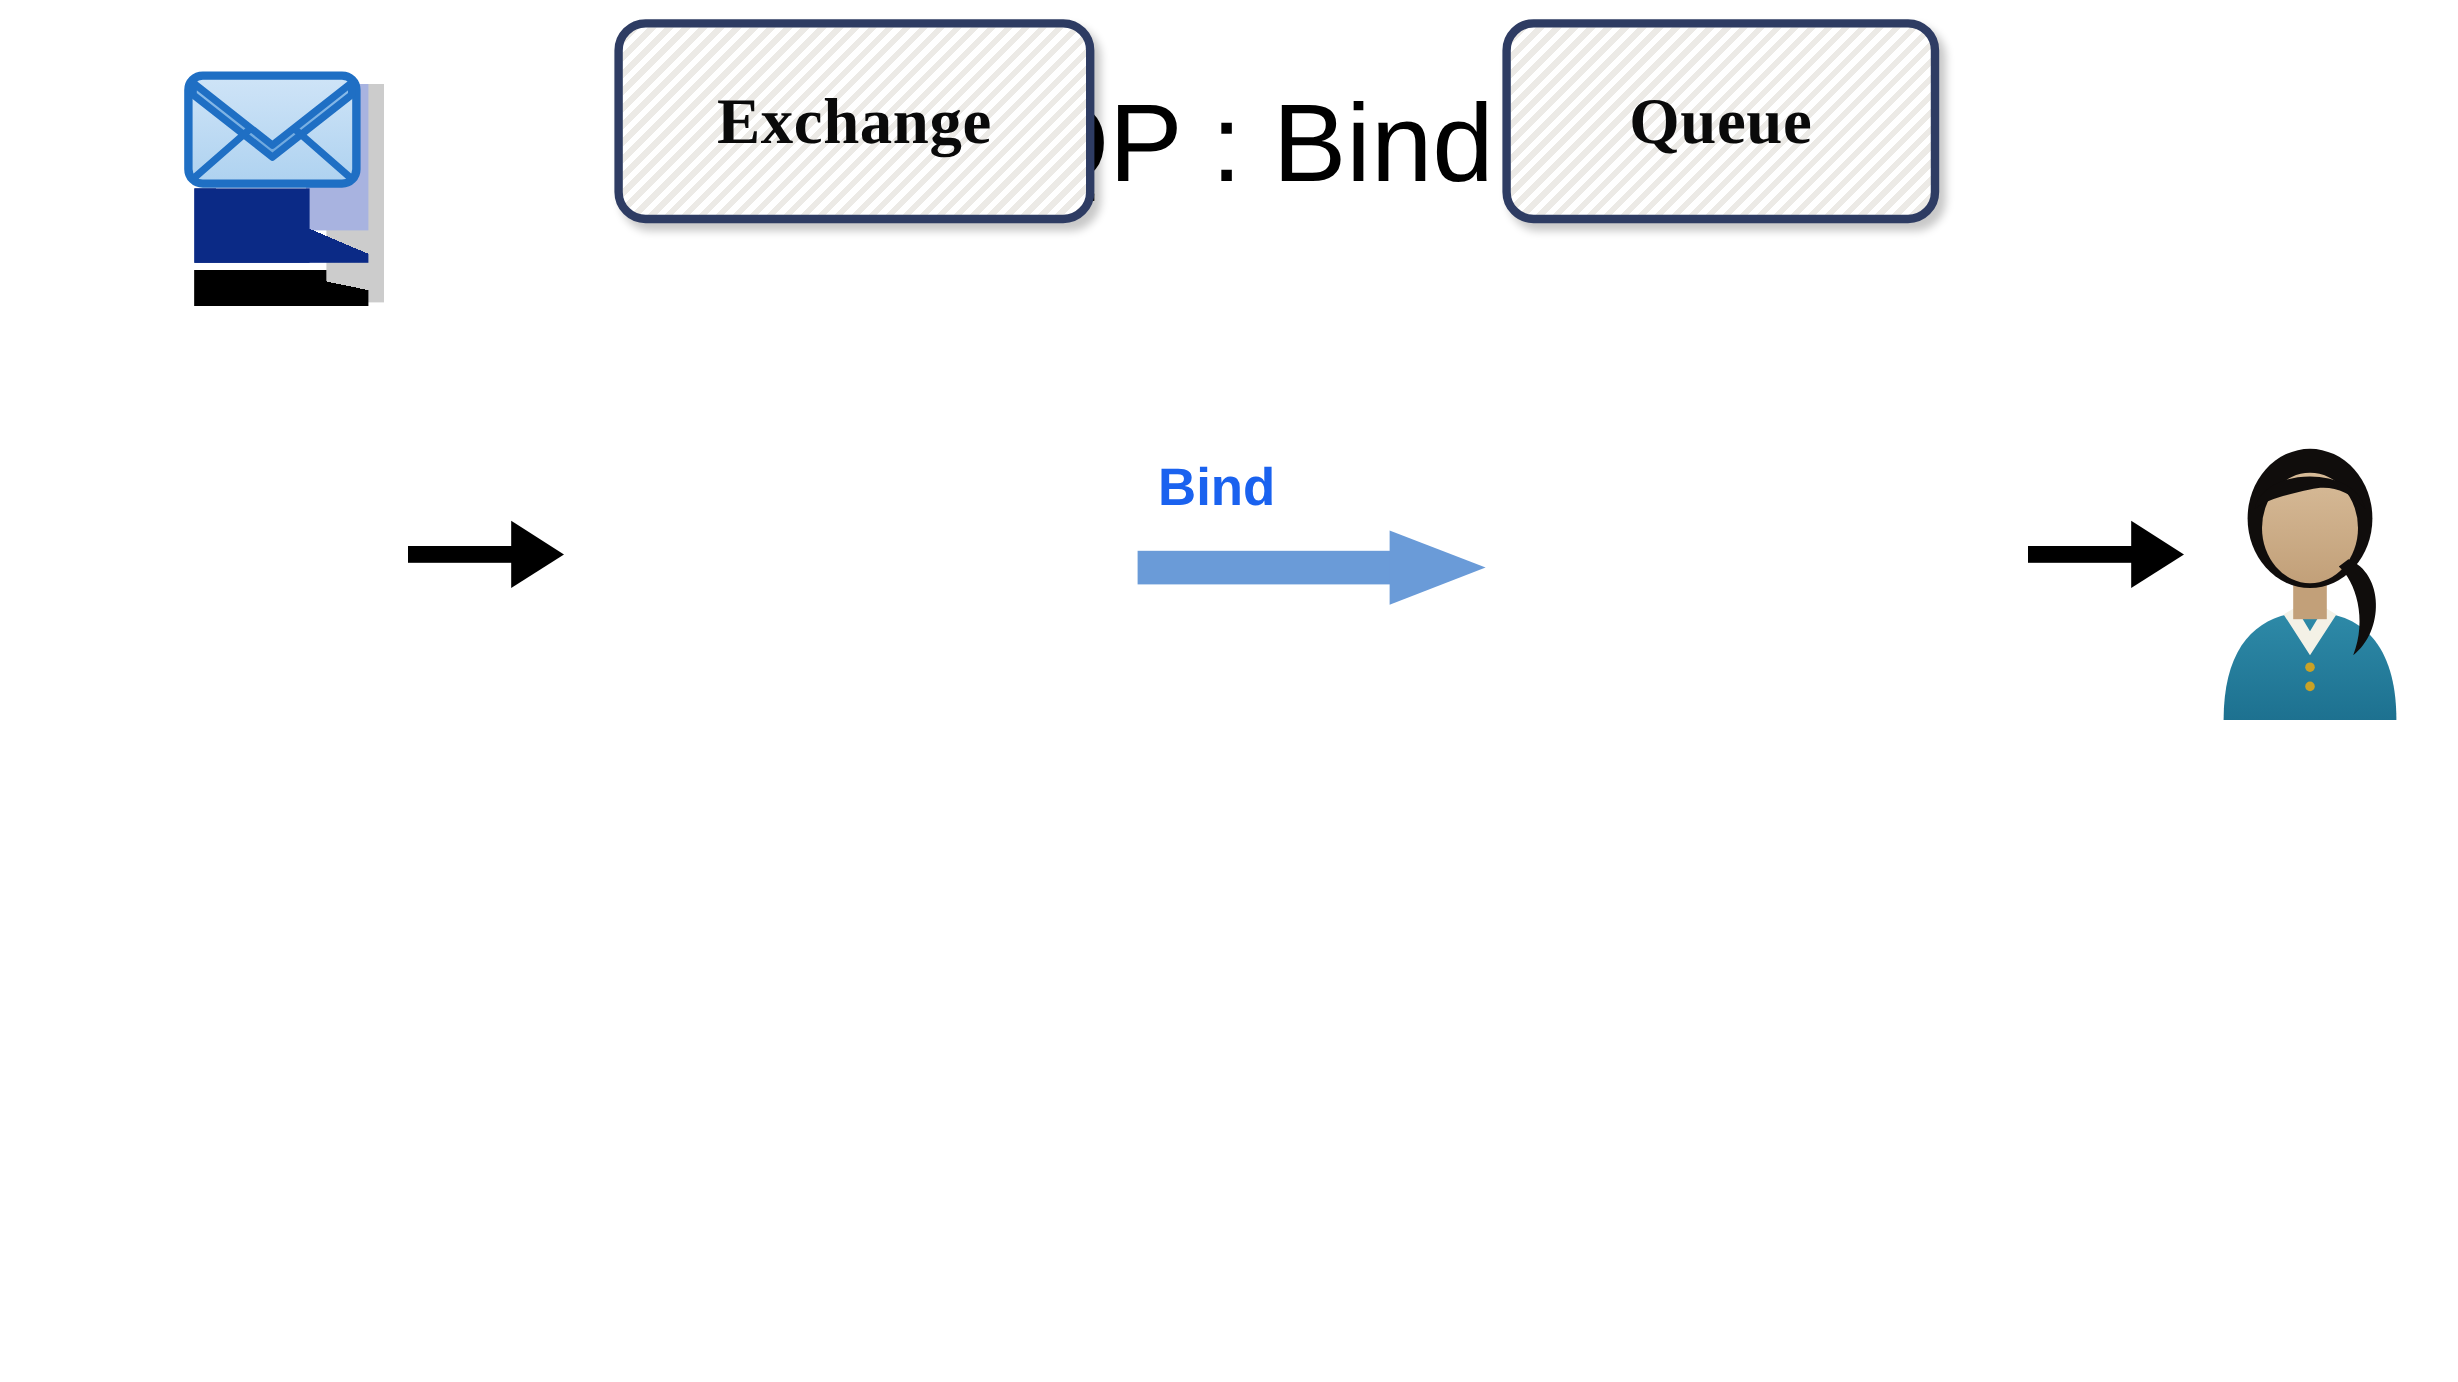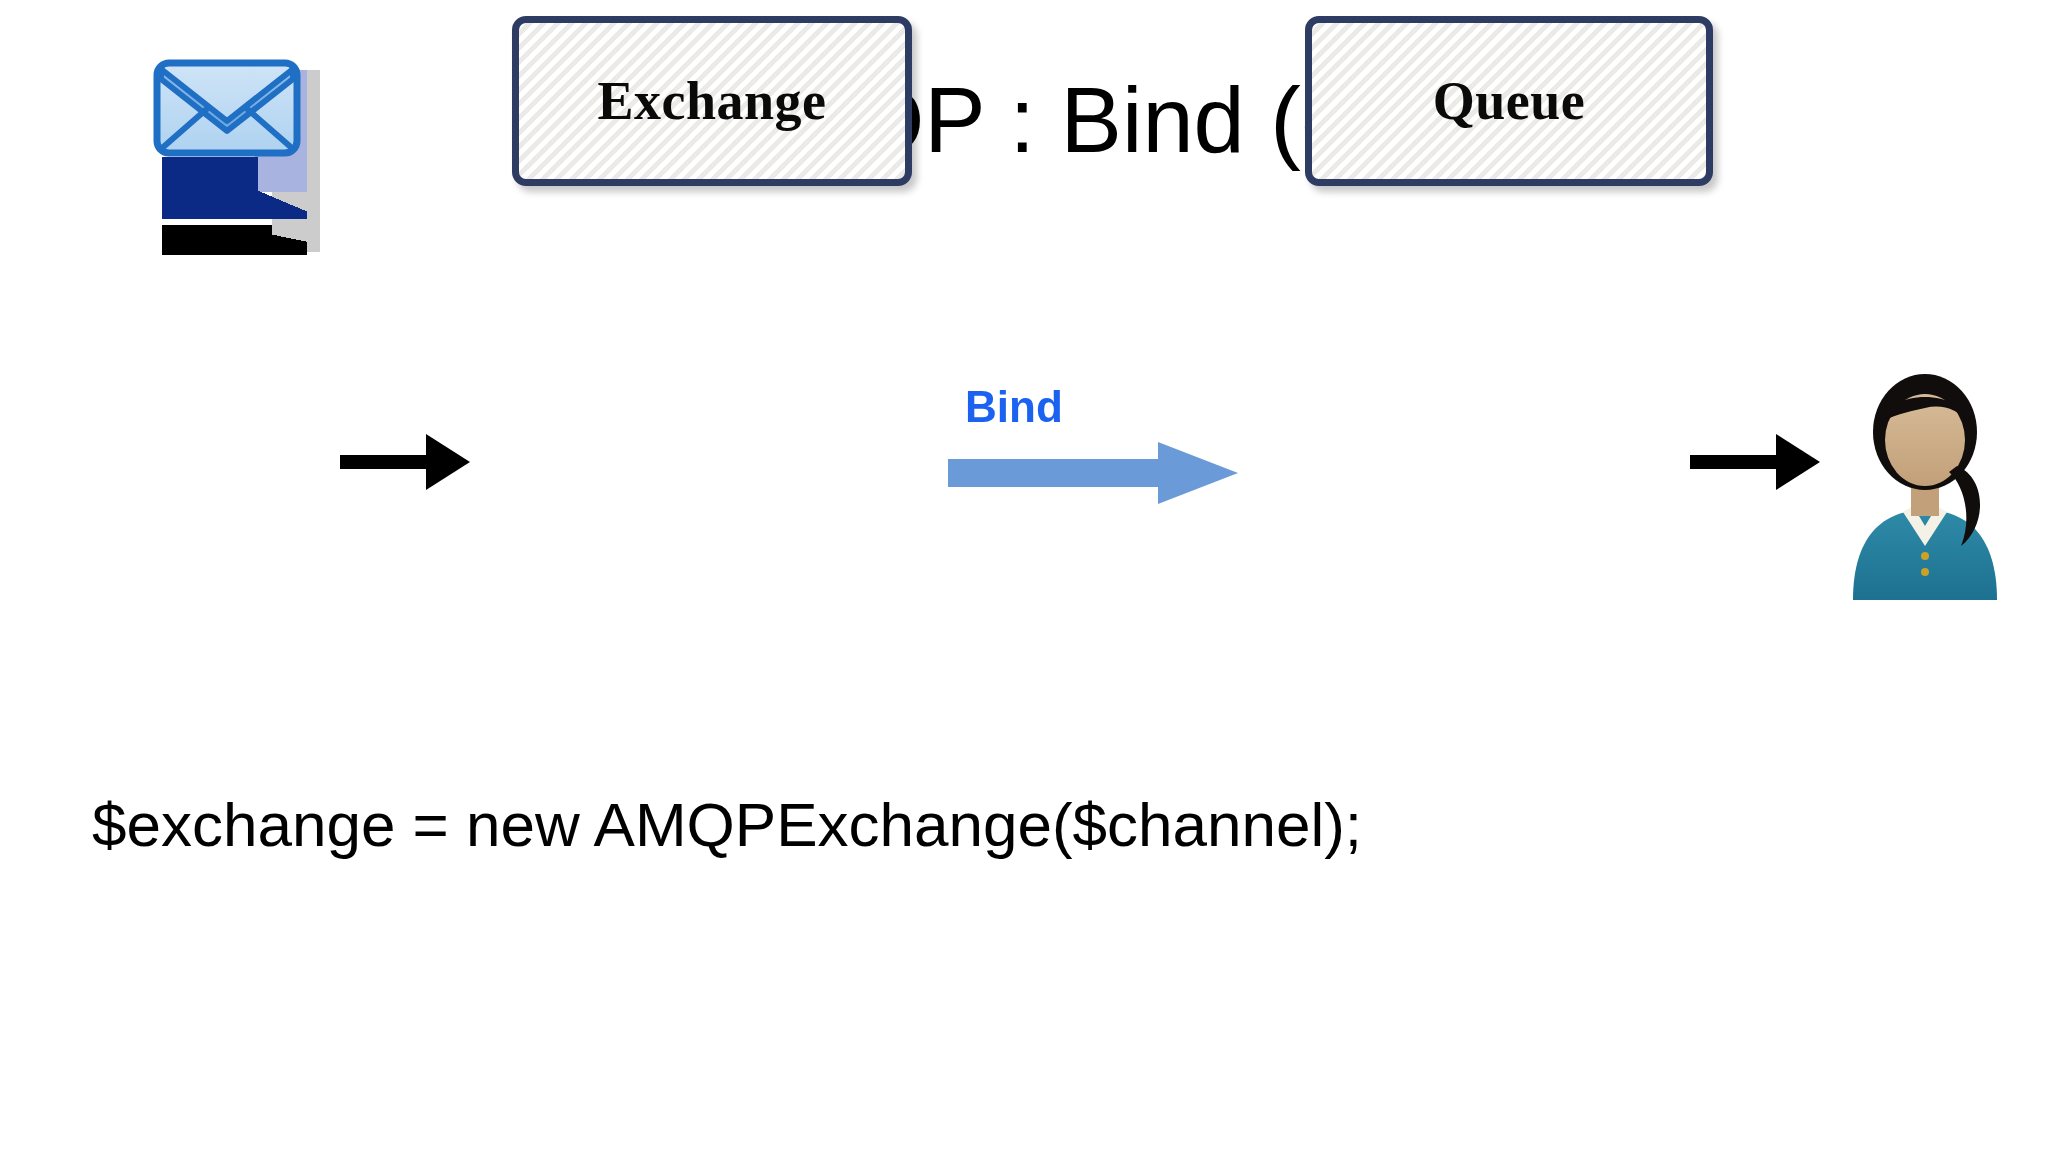--- a/index.html
+++ b/index.html
@@ -107,41 +107,41 @@
     width: 148px;
     height: 98px;
   }
 
   
   .node-box {
     position: absolute;
     top: 16px;
     height: 170px;
     border: 7px solid #2e3c63;
-    border-radius: 14px;
+    border-radius: 26px;
     background-color: #f7f6f4;
     background-image: repeating-linear-gradient(
         135deg,
         #ffffff 0px, #ffffff 5px,
         #eceae6 5px, #eceae6 10px);
     box-shadow: 5px 6px 7px rgba(0,0,0,0.22);
     display: flex;
     align-items: center;
     justify-content: center;
     box-sizing: border-box;
   }
   .node-box .node-label {
     font-family: "Liberation Serif", serif;
     font-weight: bold;
     font-size: 54px;
     color: #0a0a0a;
     letter-spacing: 0.5px;
   }
   #box-exchange { left: 512px;  width: 400px; }
-  #box-queue    { left: 1305px; width: 408px; }
+  #box-queue    { left: 1252px; width: 364px; }
 
   
   .black-arrow {
     position: absolute;
     height: 56px;
   }
   .black-arrow .shaft {
     position: absolute;
     left: 0;
     top: 21px;
@@ -305,15 +305,14 @@
 
     <ellipse cx="80" cy="70" rx="40" ry="46" fill="url(#skinG)"></ellipse>
 
     <path d="M34 54 C42 18 118 18 126 54 C112 38 96 34 80 38 C62 42 44 46 34 54 Z" fill="#100d0c"></path>
 
     <path d="M112 96 C142 108 142 156 116 176 C128 146 118 114 104 102 Z" fill="#100d0c"></path>
   </svg>
 </div>
 
 <div id="code">
-  <div>$exchange = new AMQPExchange($channel);</div>
   
 </div>
 
 </body></html>

